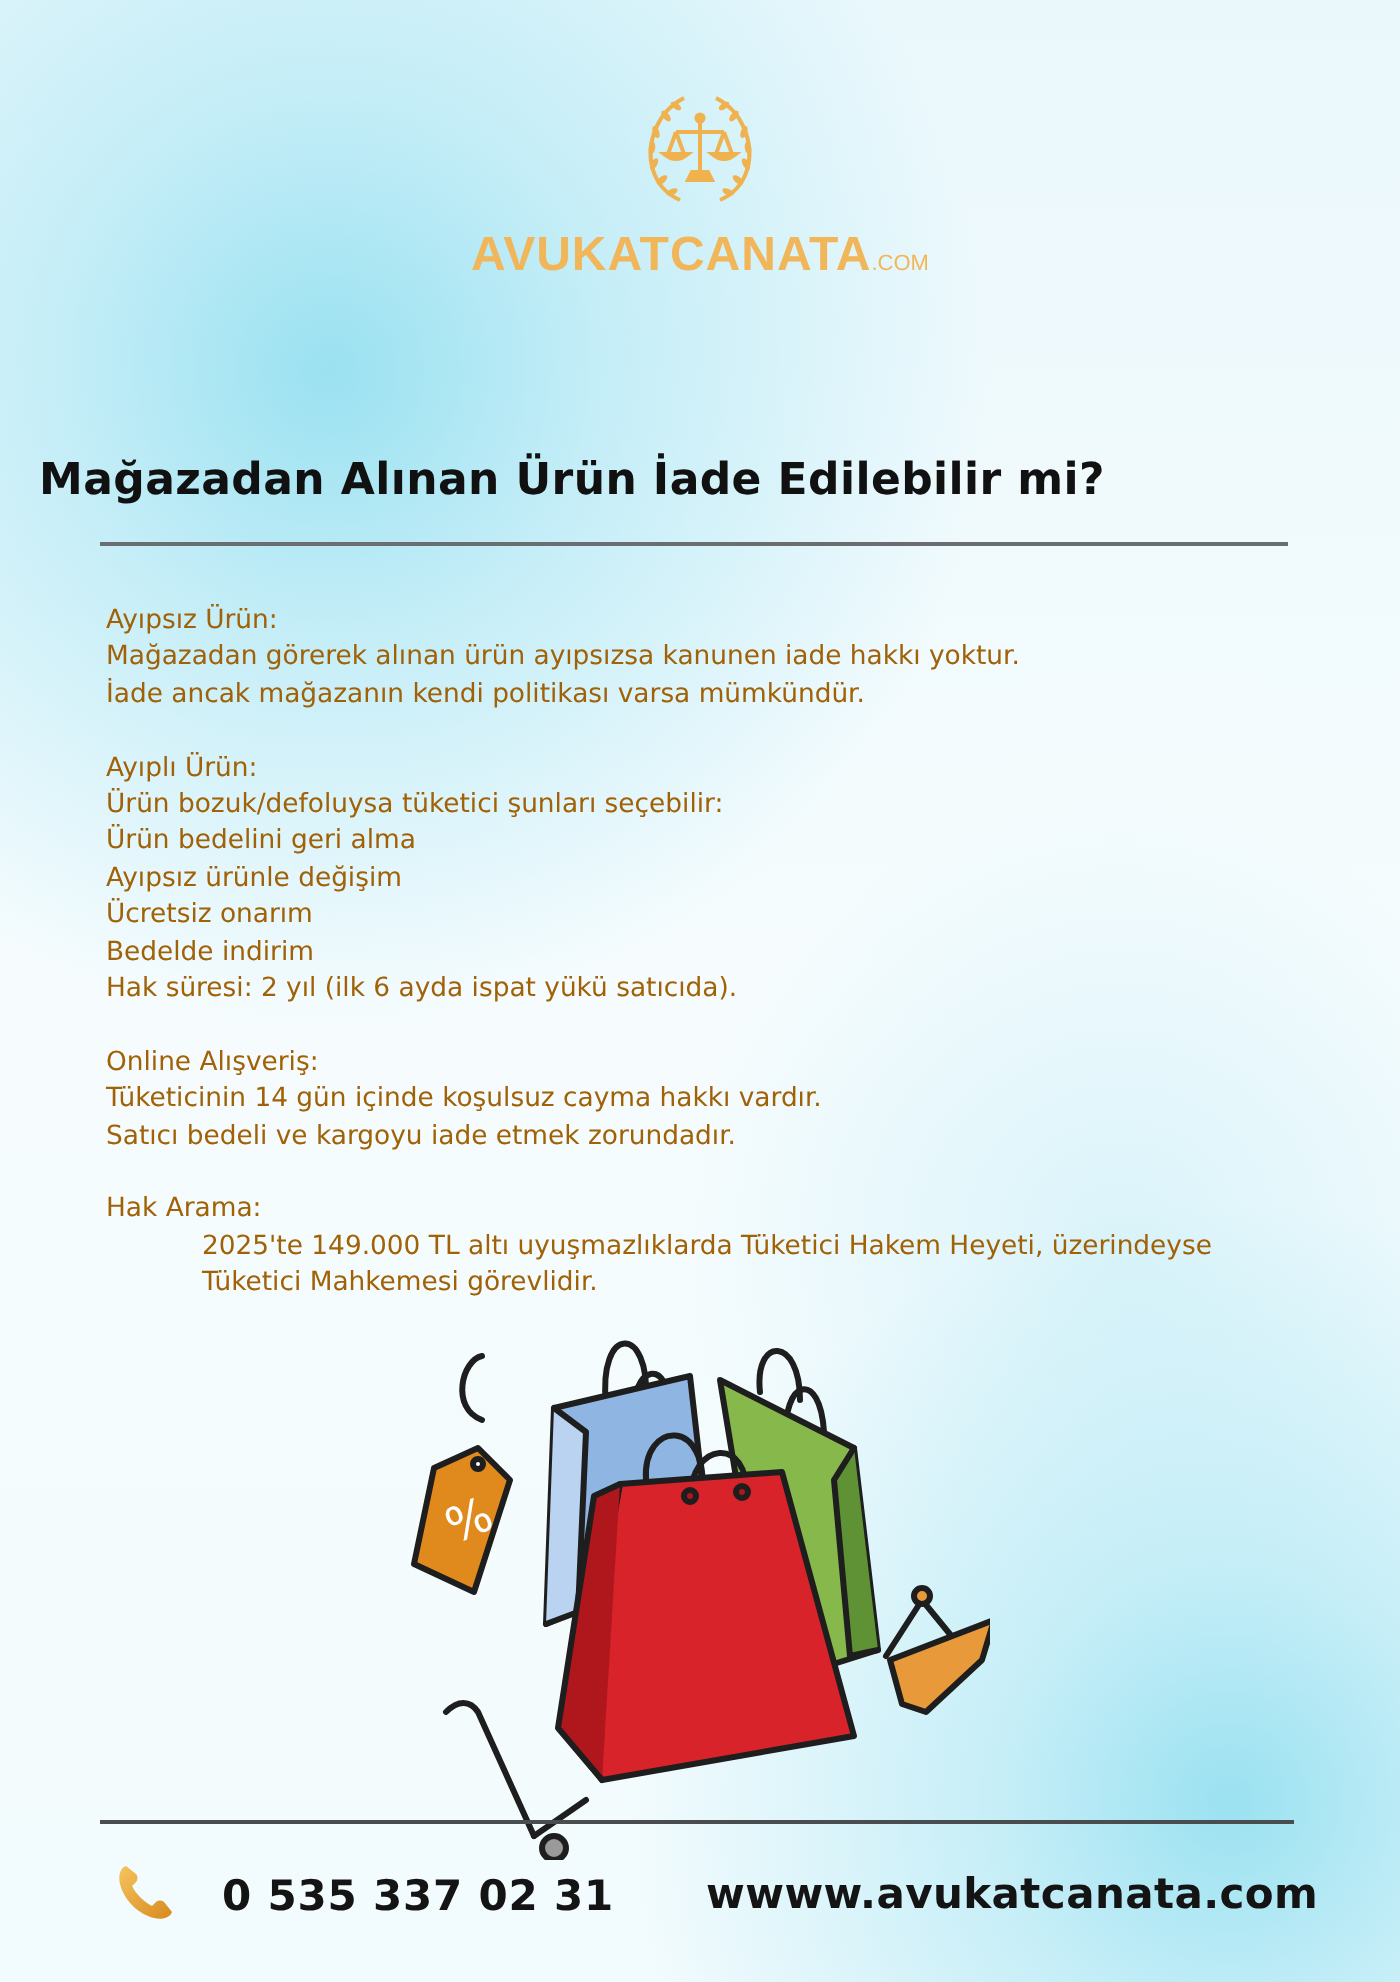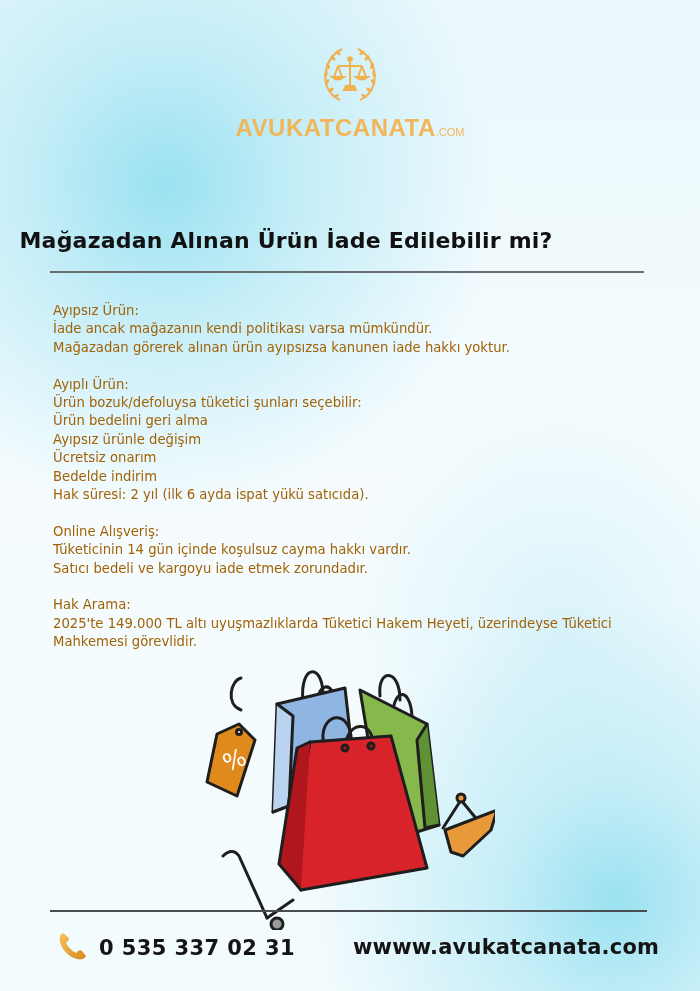--- a/index.html
+++ b/index.html
@@ -33,24 +33,24 @@
     position:absolute; left:50px; width:594px; height:2px; background:#6b6e70;
   }
   .rule.top { top:271px; }
   .rule.bottom { top:910px; height:1.5px; background:#4a4d4f; width:597px; }
   .content {
     position:absolute; left:53px; top:302px; width:600px;
     font-size:13.2px; line-height:18.4px; color:#a16207;
   }
   .section { margin-bottom:18.4px; }
   .line { display:block; white-space:nowrap; }
-  .line.wrap { white-space:normal; }
+  .line.wrap { white-space:normal;margin-left:48px; }
   .illustration { position:absolute; left:195px; top:660px; }
   .footer-phone {
-    position:absolute; left:57px; top:930px; display:flex; align-items:center;
+    position:absolute; left:57px; top:930px; display:flex; align-items:center;gap:12px;
   }
   .phone-text {
     margin-left:10px;
     font-size:21px; font-weight:bold; color:#141414; letter-spacing:0.4px;
   }
   .footer-web {
     position:absolute; left:353px; top:935px;
     font-size:21px; font-weight:bold; color:#141414; letter-spacing:0.2px;
   }
 </style>
@@ -97,22 +97,22 @@
   </span>
   <div class="brand"><span>AVUKATCANATA</span><span class="tld">.COM</span></div>
 </div>
 
 <h1 class="title">Mağazadan Alınan Ürün İade Edilebilir mi?</h1>
 <div class="rule top"></div>
 
 <div class="content">
   <div class="section">
     <span class="line">Ayıpsız Ürün:</span>
+    <span class="line">Mağazadan görerek alınan ürün ayıpsızsa kanunen iade hakkı yoktur.</span>
     <span class="line">İade ancak mağazanın kendi politikası varsa mümkündür.</span>
-    <span class="line">Mağazadan görerek alınan ürün ayıpsızsa kanunen iade hakkı yoktur.</span>
   </div>
   <div class="section">
     <span class="line">Ayıplı Ürün:</span>
     <span class="line">Ürün bozuk/defoluysa tüketici şunları seçebilir:</span>
     <span class="line">Ürün bedelini geri alma</span>
     <span class="line">Ayıpsız ürünle değişim</span>
     <span class="line">Ücretsiz onarım</span>
     <span class="line">Bedelde indirim</span>
     <span class="line">Hak süresi: 2 yıl (ilk 6 ayda ispat yükü satıcıda).</span>
   </div>

